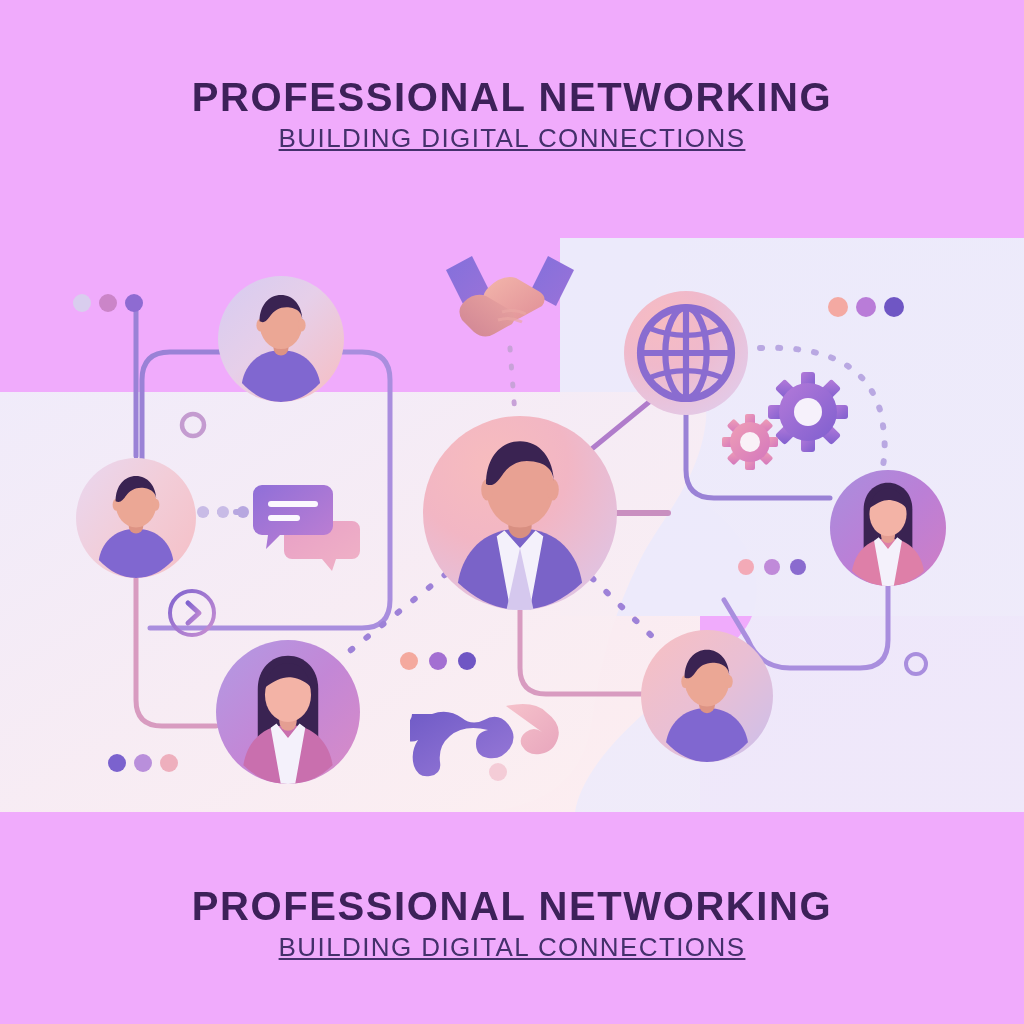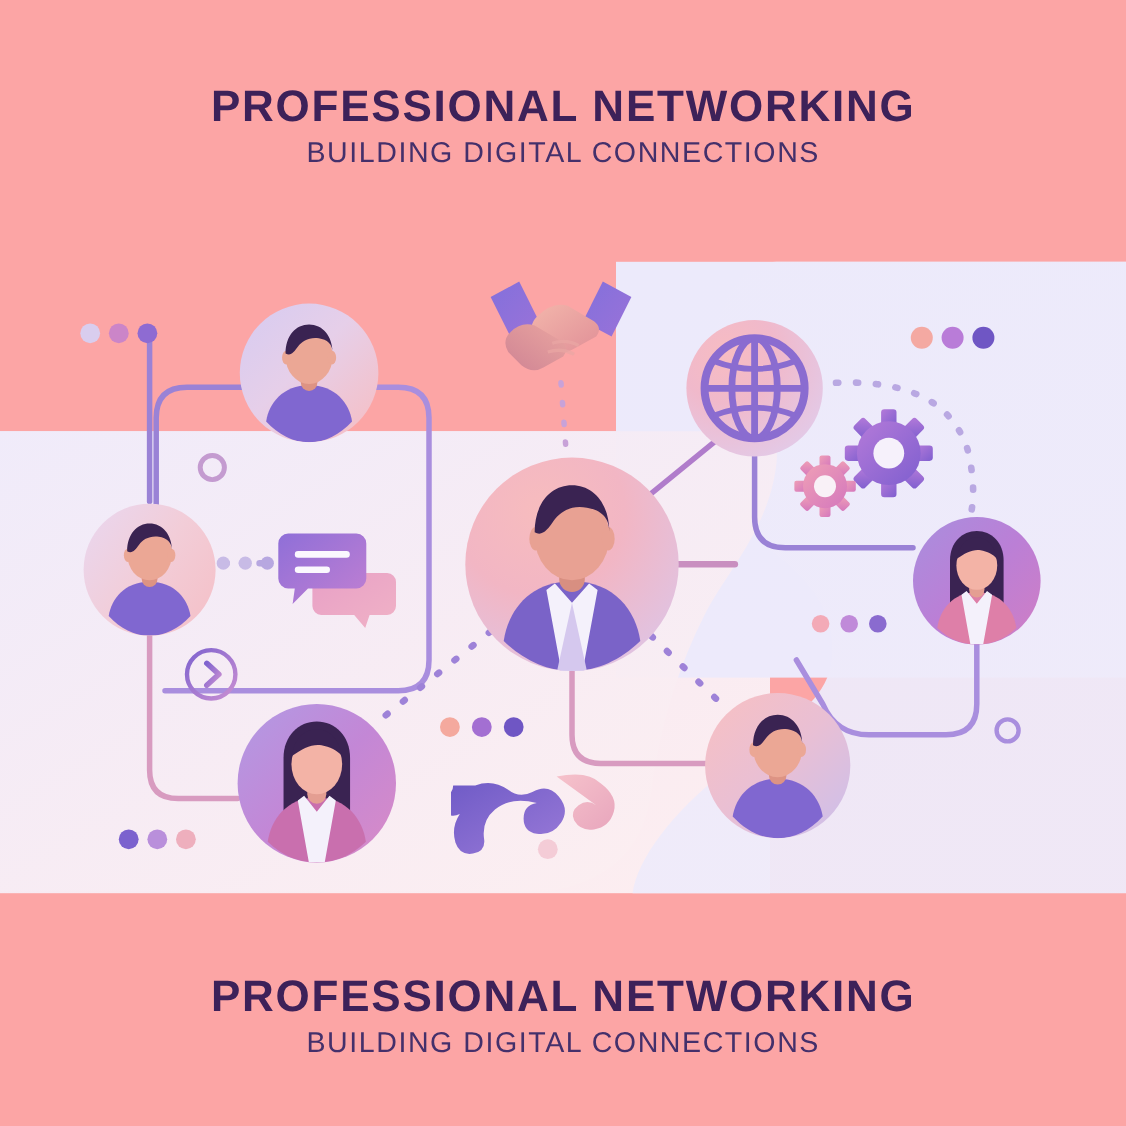--- a/index.html
+++ b/index.html
@@ -2,31 +2,31 @@
 <html><head>
 <meta charset="utf-8">
 <style>
   html,body{margin:0;padding:0;}
   body{
     width:1024px;height:1024px;
     background:#ffffff;
     font-family:"Liberation Sans", sans-serif;
     overflow:hidden;
   }
-  #stage{position:relative;width:1024px;height:1024px;background:#fca5a5;overflow:hidden;}
+  #stage{position:relative;width:1024px;height:1024px;background:#f0abfc;overflow:hidden;}
 
   
   .hdr{position:absolute;left:0;width:1024px;text-align:center;}
   .hdr-title{
     font-size:40px;font-weight:bold;letter-spacing:1.6px;
     color:#3d2159;line-height:1.05;white-space:nowrap;
   }
   .hdr-sub{
     font-size:26px;font-weight:normal;letter-spacing:1.4px;
-    color:#44306b;line-height:1.1;margin-top:6px;white-space:nowrap;
+    color:#44306b;line-height:1.1;margin-top:6px;white-space:nowrap;text-decoration:underline;
   }
   #hdr-top{top:76px;}
   #hdr-bottom{top:885px;}
 
   
   .band{position:absolute;}
   #band-left{
     left:0;top:392px;width:700px;height:420px;
     background:linear-gradient(150deg,#f0ecfa 0%,#f7eaf3 45%,#fdeef0 100%);
   }

